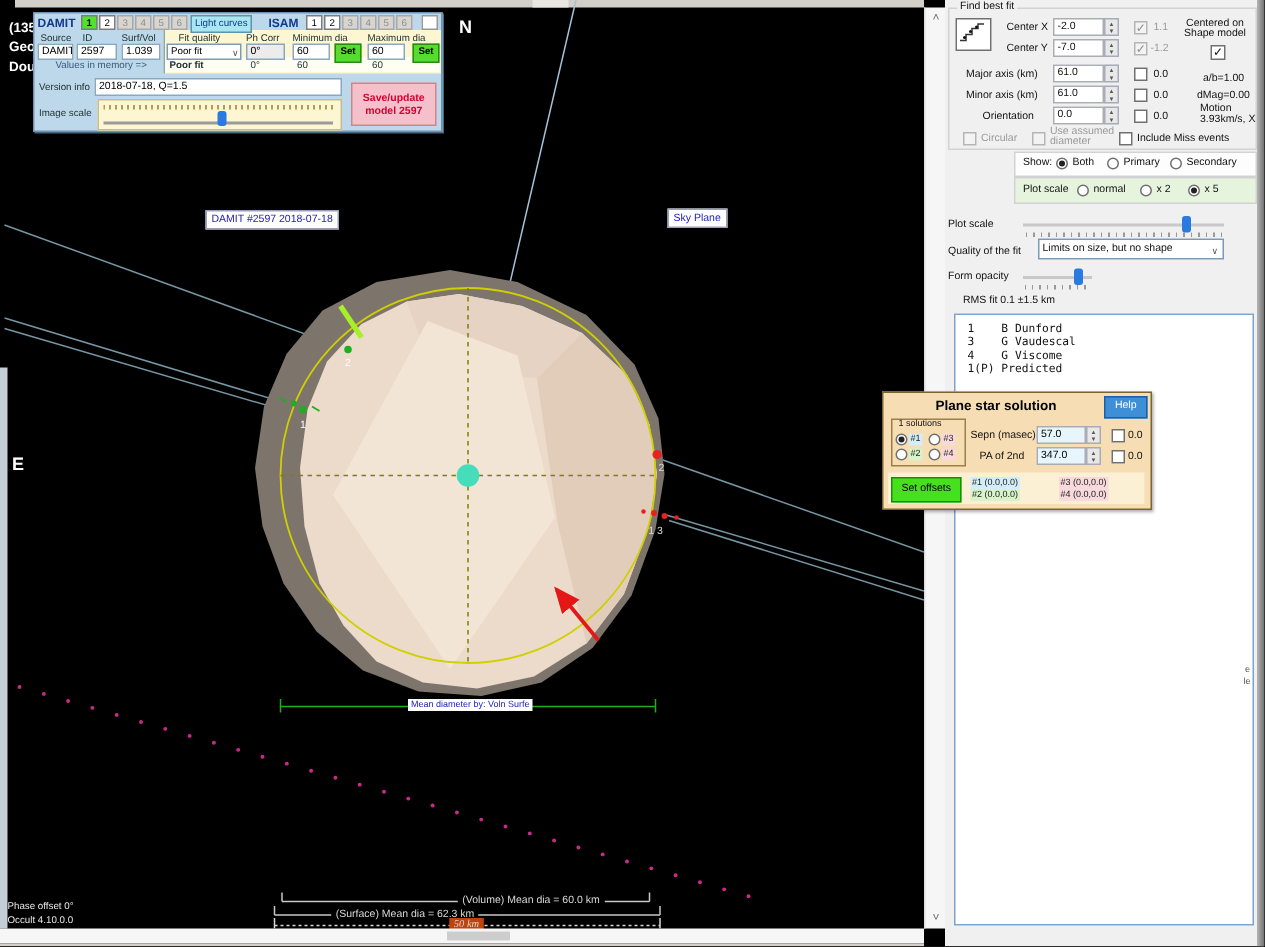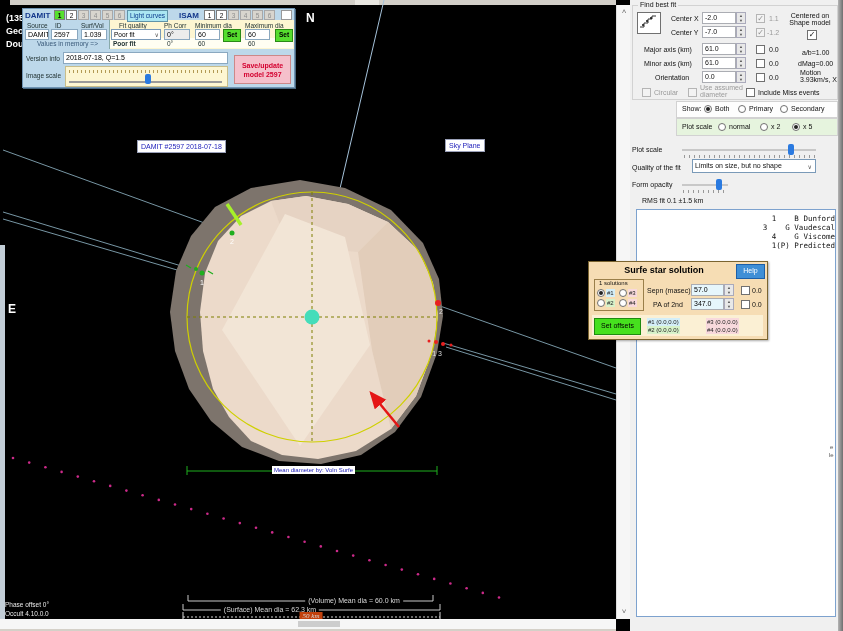--- a/index.html
+++ b/index.html
@@ -54,21 +54,21 @@
   .group-label{position:absolute;background:#f0f0f0;padding:0 2px;white-space:nowrap;}
   .lbl{position:absolute;white-space:nowrap;color:#111;}
   .lbl.gray{color:#9a9a9a;}
   .val{position:absolute;background:#fff;border:1px solid #abadb3;font-size:7px;padding:1px 2px;box-sizing:border-box;}
   .cb{position:absolute;width:9px;height:9px;background:#fff;border:1px solid #707070;box-sizing:border-box;
       font-size:8px;line-height:8px;text-align:center;color:#111;}
   .cb.graychk{background:#f3f3f3;border-color:#b5b5b5;color:#8e8e8e;}
   .radio{position:absolute;width:8px;height:8px;border:1px solid #707070;border-radius:50%;background:#fff;box-sizing:border-box;}
   .radio.sel::after{content:"";position:absolute;left:1px;top:1px;width:4px;height:4px;border-radius:50%;background:#222;}
   .listbox{position:absolute;left:6px;top:209px;width:200px;height:408px;background:#fff;border:1px solid #7da2ce;box-sizing:border-box;}
-  .mono{font-family:"DejaVu Sans Mono",monospace;font-size:7.5px;line-height:9px;white-space:pre;color:#111;text-align:right;}
+  .mono{font-family:"DejaVu Sans Mono",monospace;font-size:7.5px;line-height:9px;white-space:pre;color:#111;}
   .right-edge{left:838px;top:0;width:5px;height:631px;background:linear-gradient(90deg,#b5b5b5,#6f6f6f);}
   .icon-btn{position:absolute;background:#fff;border:1px solid #707070;}
   
   .dstar{left:588px;top:261px;width:178px;height:77px;background:#f6ddb4;border:1px solid #7a6430;box-shadow:1px 1px 2px #00000055;font-size:7px;}
   .dstar .title{position:absolute;left:0;top:3px;width:150px;text-align:center;font-weight:bold;font-size:9px;color:#000;}
   .help-btn{position:absolute;left:147px;top:2px;width:27px;height:13px;background:#3f8fd6;border:1px solid #1c5fa8;
             color:#fff;font-size:7px;text-align:center;line-height:12px;}
   .chip{position:absolute;font-size:6px;line-height:8px;padding:0 1px;white-space:nowrap;color:#222;}
   .bg-cyan{background:#d3eef8;} .bg-green{background:#d8f2ca;} .bg-pink{background:#f8d9dc;}
   .setoff-btn{position:absolute;left:5px;top:56px;width:45px;height:15px;background:#46e01e;border:1px solid #1f8a10;
@@ -384,21 +384,21 @@
       <div class="mono" style="padding-left:8px;">1(P) Predicted</div>
     </div>
 
     <span class="abs right-frag" style="left:200px;top:443px;">e</span>
     <span class="abs right-frag" style="left:199px;top:451px;">le</span>
   </div>
 
   <div class="abs right-edge"></div>
 
   <div class="abs dstar">
-    <span class="title">Surfe star solution</span>
+    <span class="title">Plane star solution</span>
     <span class="help-btn">Help</span>
 
     <span class="group" style="left:5px;top:17px;width:48px;height:30px;border-color:#9a7f4a;"></span>
     <span class="lbl" style="left:10px;top:18px;font-size:6px;">1 solutions</span>
     <span class="radio sel" style="left:8px;top:27px;"></span>
     <span class="chip bg-cyan" style="left:17px;top:27px;">#1</span>
     <span class="radio" style="left:30px;top:27px;"></span>
     <span class="chip bg-pink" style="left:39px;top:27px;">#3</span>
     <span class="radio" style="left:8px;top:37px;"></span>
     <span class="chip bg-green" style="left:17px;top:37px;">#2</span>

